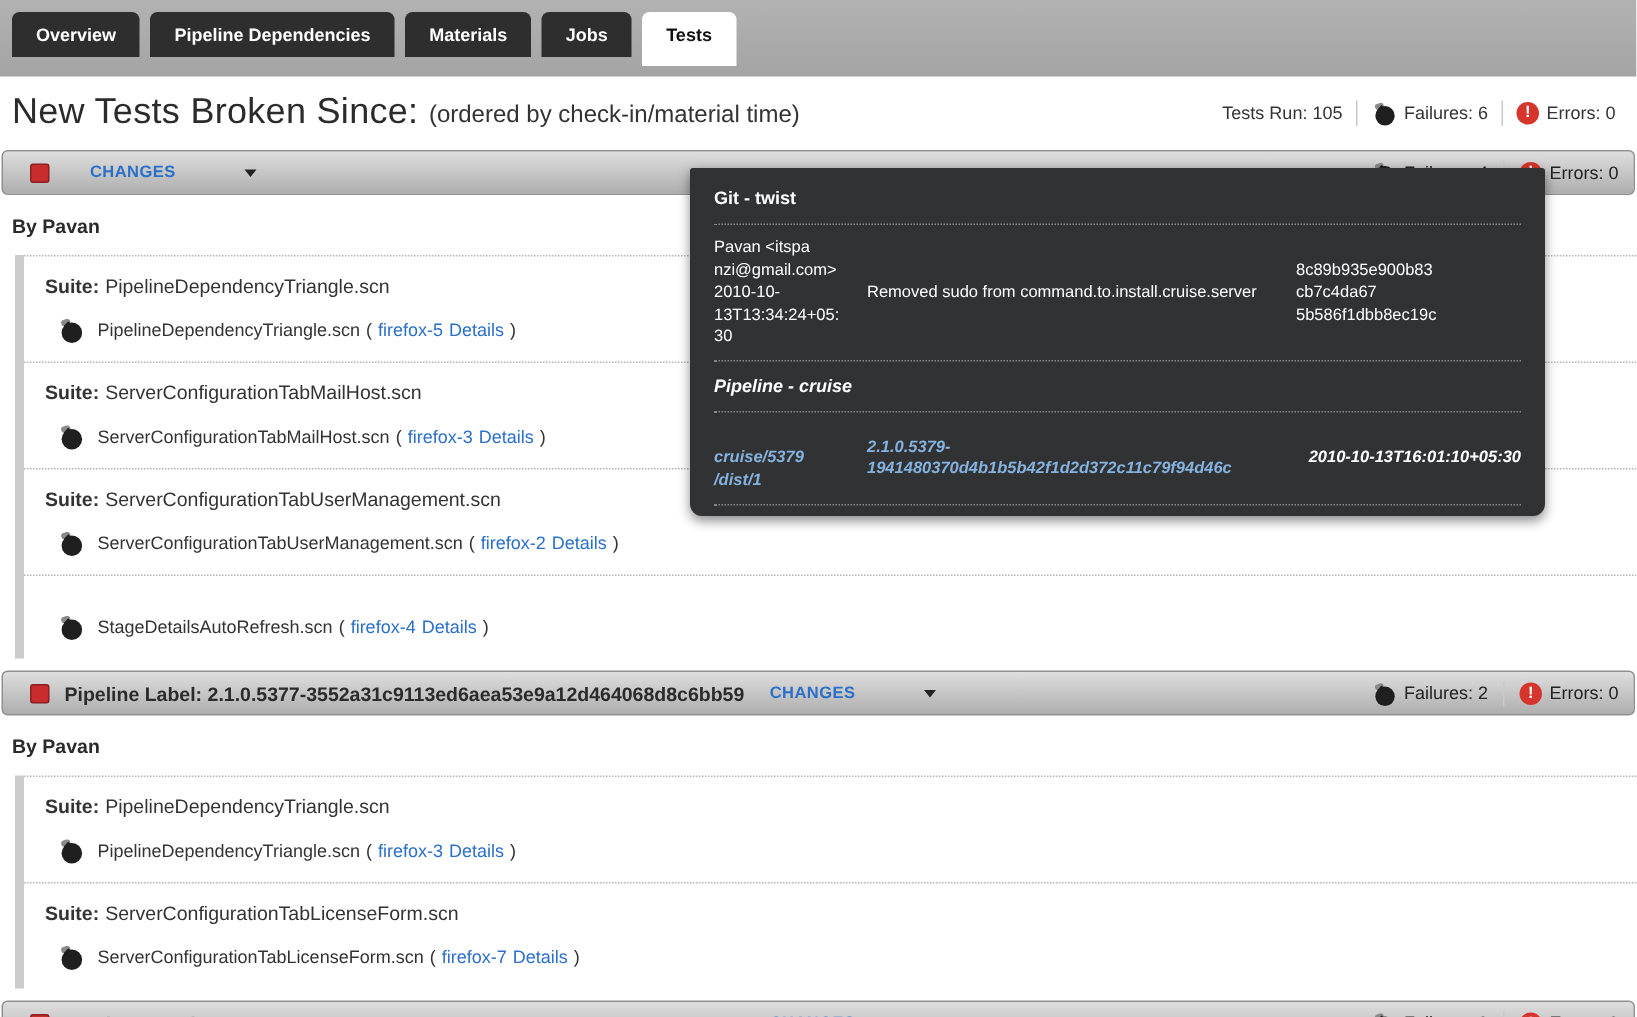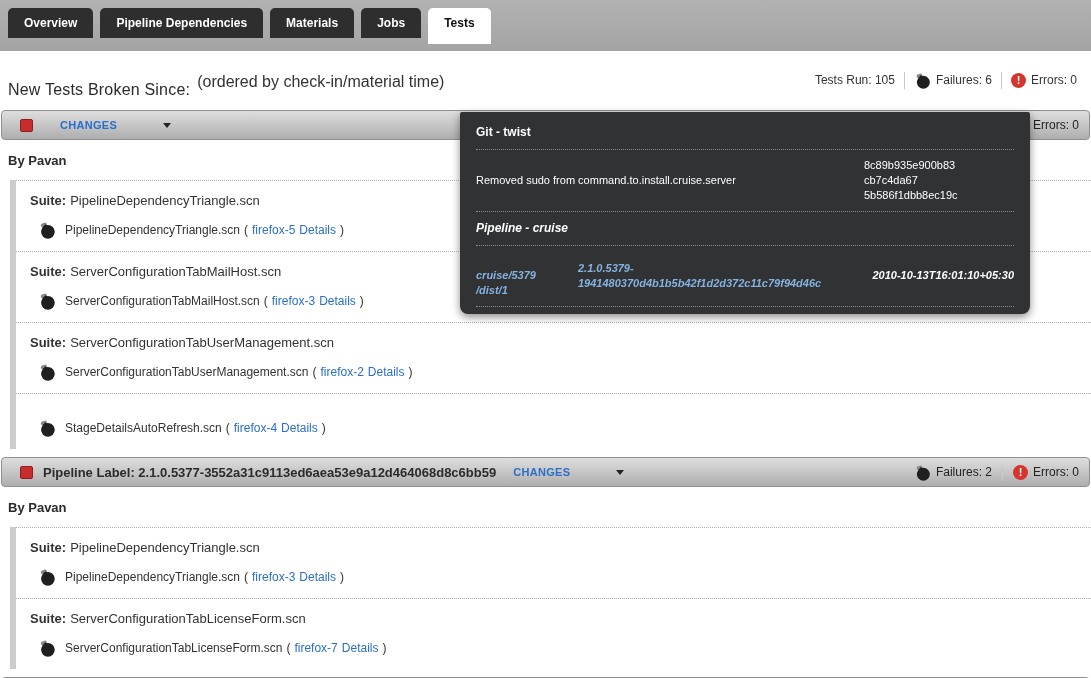--- a/index.html
+++ b/index.html
@@ -40,21 +40,21 @@
     height: 36px;
     line-height: 30px;
   }
 
   
   .page-header {
     display: flex;
     align-items: center;
     padding: 10px 10px 11px 8px;
   }
-  .page-title { font-size: 16px; color: #2b2b2b; letter-spacing: 0.2px; margin-top: 20px; }
+  .page-title { font-size: 24px; color: #2b2b2b; letter-spacing: 0.2px; }
   .page-subtitle { font-size: 16px; color: #333; margin-left: 7px; position: relative; top: 2px; }
   .header-stats {
     margin-left: auto;
     display: flex;
     align-items: center;
     font-size: 12px;
     color: #333;
     gap: 9px;
     padding-right: 4px;
   }
@@ -381,20 +381,25 @@
     <span class="stat">
       <span class="erricon"></span>
       <span>Errors: 0</span>
     </span>
   </div>
 </div>
 
 <div class="popup">
   <div class="mat-header">Git - twist</div>
   <div class="row">
+    <div class="c1">Pavan &lt;itspa
+nzi@gmail.com&gt;
+2010-10-
+13T13:34:24+05:
+30</div>
     <div class="c2">Removed sudo from command.to.install.cruise.server</div>
     <div class="c3">8c89b935e900b83
 cb7c4da67
 5b586f1dbb8ec19c</div>
   </div>
   <div class="hdr-row">
     <div class="mat-header it">Pipeline - cruise</div>
   </div>
   <div class="row last">
     <div class="c1">

